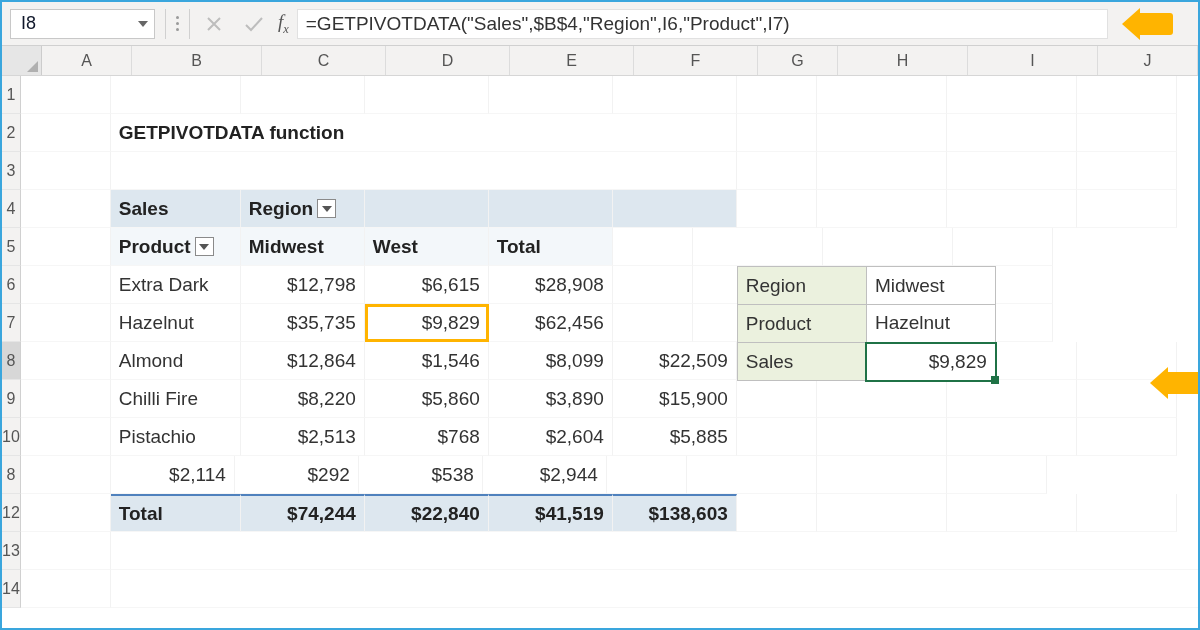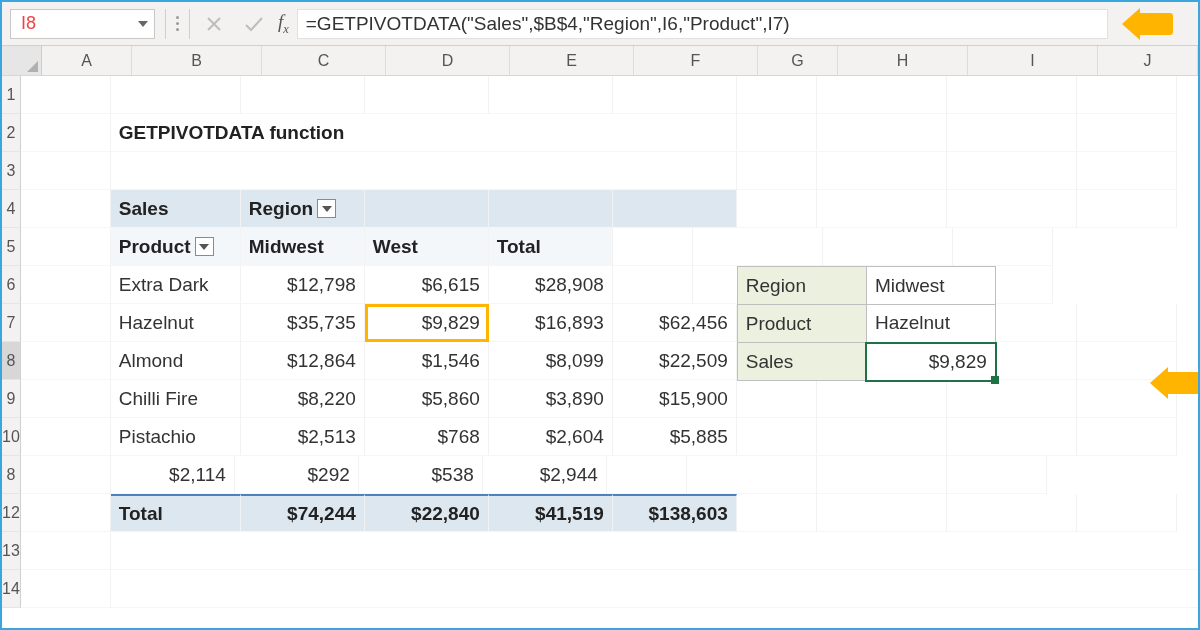--- a/index.html
+++ b/index.html
@@ -27,21 +27,21 @@
     display: flex;
     align-items: center;
     justify-content: space-between;
     width: 145px;
     height: 30px;
     margin: 0 6px 0 8px;
     padding: 0 6px 0 10px;
     background: #fff;
     border: 1px solid #c8c8c8;
   }
-  .namebox span { font-size: 18px; color: #ef4444; }
+  .namebox span { font-size: 18px; color: #0f172a; }
   .namebox .dd { width: 0; height: 0; border-left: 5px solid transparent; border-right: 5px solid transparent; border-top: 6px solid #666; }
   .vsep { width: 1px; height: 30px; background: #d0d0d0; margin: 0 4px; }
   .dots {
     display: flex; flex-direction: column; gap: 3px; padding: 0 6px;
   }
   .dots i { width: 3px; height: 3px; background: #9a9a9a; border-radius: 50%; display: block; }
   .fbtn { width: 40px; display:flex; align-items:center; justify-content:center; color:#b5b5b5; }
   .fx { font-style: italic; color:#555; padding:0 8px 0 4px; font-family: "Times New Roman", serif; }
   .fx sub { font-size: 0.65em; }
   .formula {
@@ -281,21 +281,20 @@
       </div>
       <div class="cell cI"></div>
       <div class="cell cJ"></div>
     </div>
 
     <div class="row">
       <div class="cell cA"></div>
       <div class="cell cB">Hazelnut</div>
       <div class="cell cC r">$35,735</div>
       <div class="cell cD r hl">$9,829</div>
-      <div class="cell cE r">$16,893</div>
       <div class="cell cF r">$62,456</div>
       <div class="cell cG"></div>
       <div class="cell cH"></div>
       <div class="cell cI"></div>
       <div class="cell cJ"></div>
     </div>
 
     <div class="row">
       <div class="cell cA"></div>
       <div class="cell cB">Almond</div>

